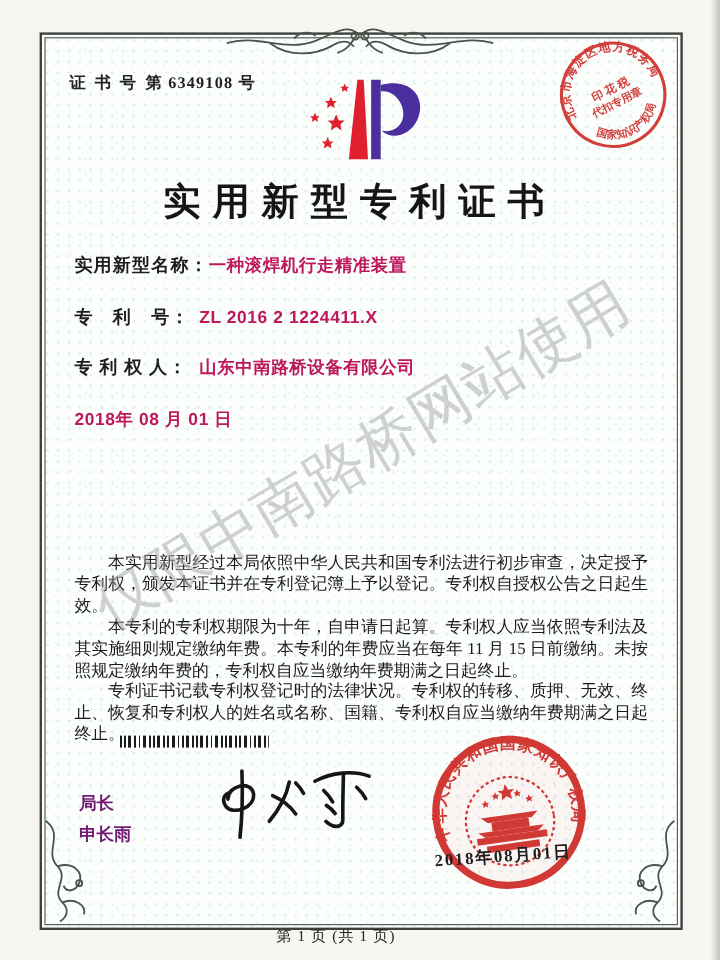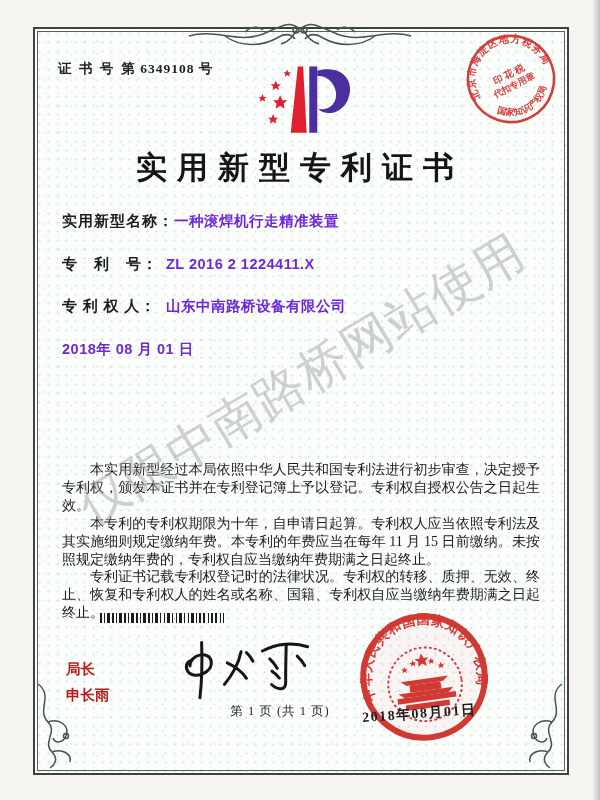--- a/index.html
+++ b/index.html
@@ -28,44 +28,44 @@
   .title{position:absolute;left:0;top:147px;width:100%;text-align:center;
     font-size:31px;font-weight:700;letter-spacing:10px;color:#151515;}
   
   .tax-stamp{position:absolute;left:465px;top:33px;width:92px;height:92px;
     transform:rotate(-27deg);opacity:.92;}
   
   .fields{position:absolute;left:62px;top:212px;width:470px;}
   .field-row{height:26px;margin-bottom:16.5px;font-size:15px;display:flex;align-items:baseline;}
   .field-label{font-weight:700;letter-spacing:1px;white-space:pre;min-width:104px;}
   .field-value{font-weight:700;font-family:"Liberation Sans",sans-serif;font-size:14.5px;
-    letter-spacing:.5px;color:#6d28d9;}
+    letter-spacing:.5px;color:#be185d;}
   
   .body-text{position:absolute;left:62px;top:461px;width:478px;
     font-size:14px;line-height:17.9px;color:#1b1b1b;text-align:justify;}
   .body-text p{margin:0;text-indent:2em;}
   
   .barcode{position:absolute;left:100px;top:613px;width:124px;height:10px;
     background:repeating-linear-gradient(90deg,
       #1c1c1c 0 1.5px,transparent 1.5px 3.5px,
       #1c1c1c 3.5px 5px,transparent 5px 7px,
       #1c1c1c 7px 9.5px,transparent 9.5px 12px);}
   
   .director{position:absolute;left:66px;top:657px;font-size:14.5px;font-weight:700;
-    font-family:Liberation Mono, monospace;line-height:26px;color:#b91c1c;}
+    font-family:Liberation Sans, sans-serif;line-height:26px;color:#701a75;}
   .signature{position:absolute;left:158px;top:632px;width:180px;height:80px;
     transform:rotate(-2deg);}
   
   .seal{position:absolute;left:355px;top:608px;width:138px;height:138px;
     transform:rotate(-8deg);opacity:.95;}
   .issue-date{position:absolute;left:362px;top:703px;width:170px;
     font-size:14px;font-weight:700;letter-spacing:1.5px;color:#1e1e1e;
     transform:rotate(-4deg);font-family:"Liberation Serif",serif;}
   
-  .page-footer{position:absolute;left:100px;top:703px;width:360px;text-align:center;
+  .page-footer{position:absolute;left:100px;top:772px;width:360px;text-align:center;
     font-size:12.5px;letter-spacing:1px;color:#222;}
   
   .watermark{position:absolute;left:66px;top:482px;transform:rotate(-31deg);
     transform-origin:0 0;white-space:nowrap;font-size:50px;letter-spacing:1px;
     color:rgba(158,158,160,.48);font-family:"Liberation Sans",sans-serif;
     pointer-events:none;z-index:30;}
   .red{fill:#cf2f2b;}
   svg text{font-family:"Liberation Serif",serif;}
 </style>
 </head>

